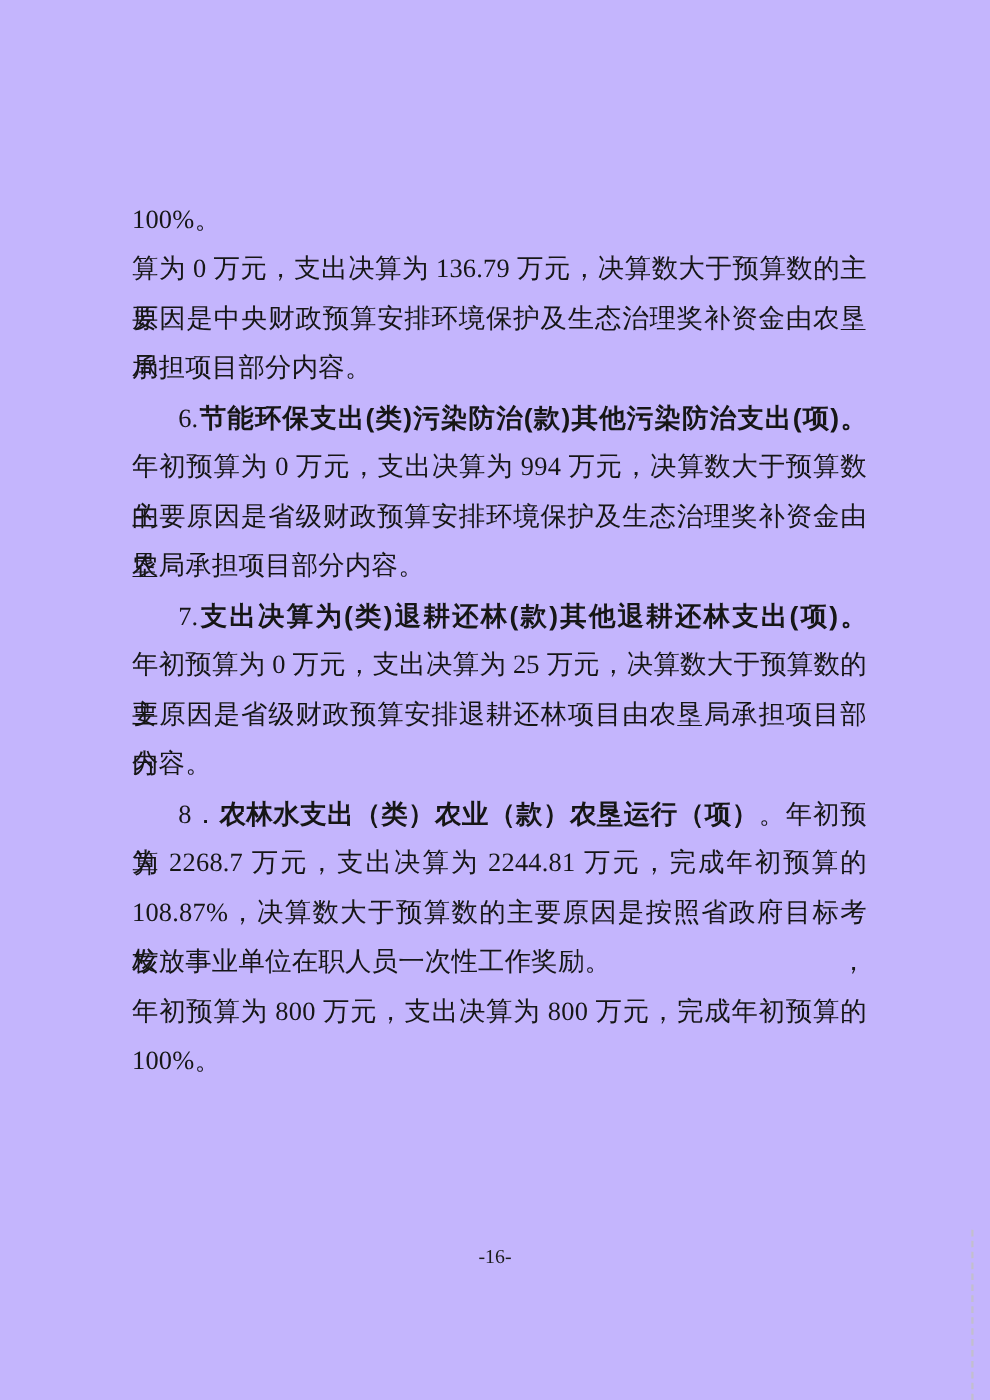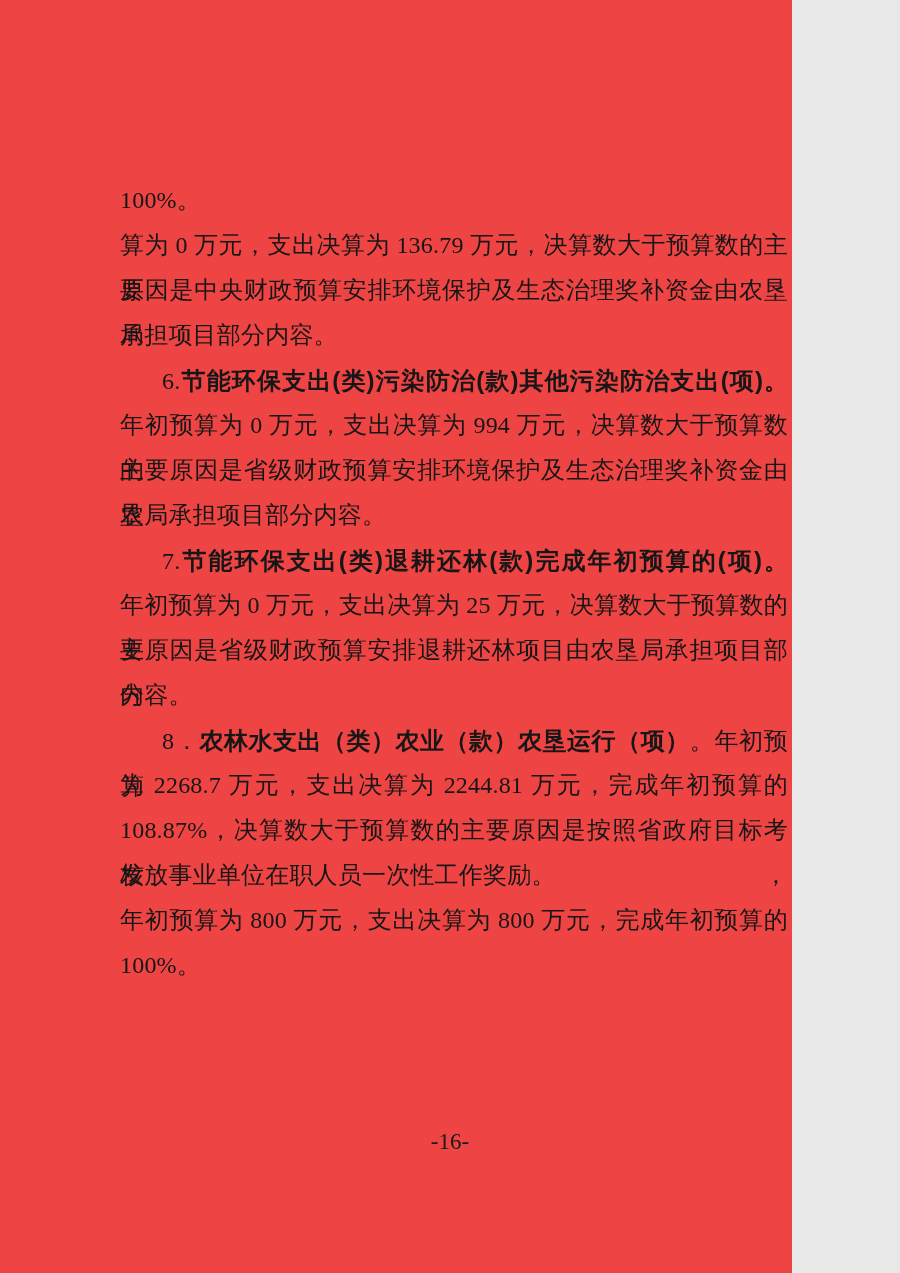--- a/index.html
+++ b/index.html
@@ -2,23 +2,23 @@
 <html lang="zh"><head>
 <meta charset="utf-8">
 <style>
   html, body {
     margin: 0;
     padding: 0;
     background: #e8e8e8;
   }
   .page {
     position: relative;
-    width: 792px;
+    width: 900px;
     height: 1273px;
-    background: #ef4444;
+    background: #c4b5fd;
     overflow: hidden;
     font-family: "Liberation Serif", "DejaVu Serif", serif;
     color: #161616;
   }
   .doc {
     position: absolute;
     left: 120px;
     top: 178px;
     width: 668px;
     overflow: hidden;
@@ -50,21 +50,21 @@
     letter-spacing: 0;
   }
   .footer {
     position: absolute;
     left: 0;
     top: 1122px;
     width: 900px;
     height: 40px;
     line-height: 40px;
     text-align: center;
-    font-size: 23px;
+    font-size: 18px;
     font-family: "Liberation Serif", "DejaVu Serif", serif;
     color: #1a1a1a;
   }
   .scan-artifact {
     position: absolute;
     left: 883px;
     top: 1118px;
     height: 155px;
     width: 0;
     border-left: 2px dashed #c2c2c2;
@@ -81,21 +81,21 @@
 
     <div class="line full"><span class="seg">算为 0 万元，支出决算为 136.79 万元，决算数大于预算数的主要</span></div>
     <div class="line full"><span class="seg">原因是中央财政预算安排环境保护及生态治理奖补资金由农垦局</span></div>
     <div class="line short"><span class="seg">承担项目部分内容。</span></div>
 
     <div class="line full indent"><span class="seg">6.</span><span class="seg bold">节能环保支出(类)污染防治(款)其他污染防治支出(项)。</span></div>
     <div class="line full"><span class="seg">年初预算为 0 万元，支出决算为 994 万元，决算数大于预算数的</span></div>
     <div class="line full"><span class="seg">主要原因是省级财政预算安排环境保护及生态治理奖补资金由农</span></div>
     <div class="line short"><span class="seg">垦局承担项目部分内容。</span></div>
 
-    <div class="line full indent"><span class="seg">7.</span><span class="seg bold">节能环保支出(类)退耕还林(款)完成年初预算的(项)。</span></div>
+    <div class="line full indent"><span class="seg">7.</span><span class="seg bold">支出决算为(类)退耕还林(款)其他退耕还林支出(项)。</span></div>
     <div class="line full"><span class="seg">年初预算为 0 万元，支出决算为 25 万元，决算数大于预算数的主</span></div>
     <div class="line full"><span class="seg">要原因是省级财政预算安排退耕还林项目由农垦局承担项目部分</span></div>
     <div class="line short"><span class="seg">内容。</span></div>
 
     <div class="line full indent"><span class="seg">8．</span><span class="seg bold">农林水支出（类）农业（款）农垦运行（项）</span><span class="seg">。年初预算</span></div>
     <div class="line full"><span class="seg">为 2268.7 万元，支出决算为 2244.81 万元，完成年初预算的</span></div>
     <div class="line full"><span class="seg">108.87%，决算数大于预算数的主要原因是按照省政府目标考核，</span></div>
     <div class="line short"><span class="seg">发放事业单位在职人员一次性工作奖励。</span></div>
 
     <div class="line full"><span class="seg">年初预算为 800 万元，支出决算为 800 万元，完成年初预算的</span></div>

